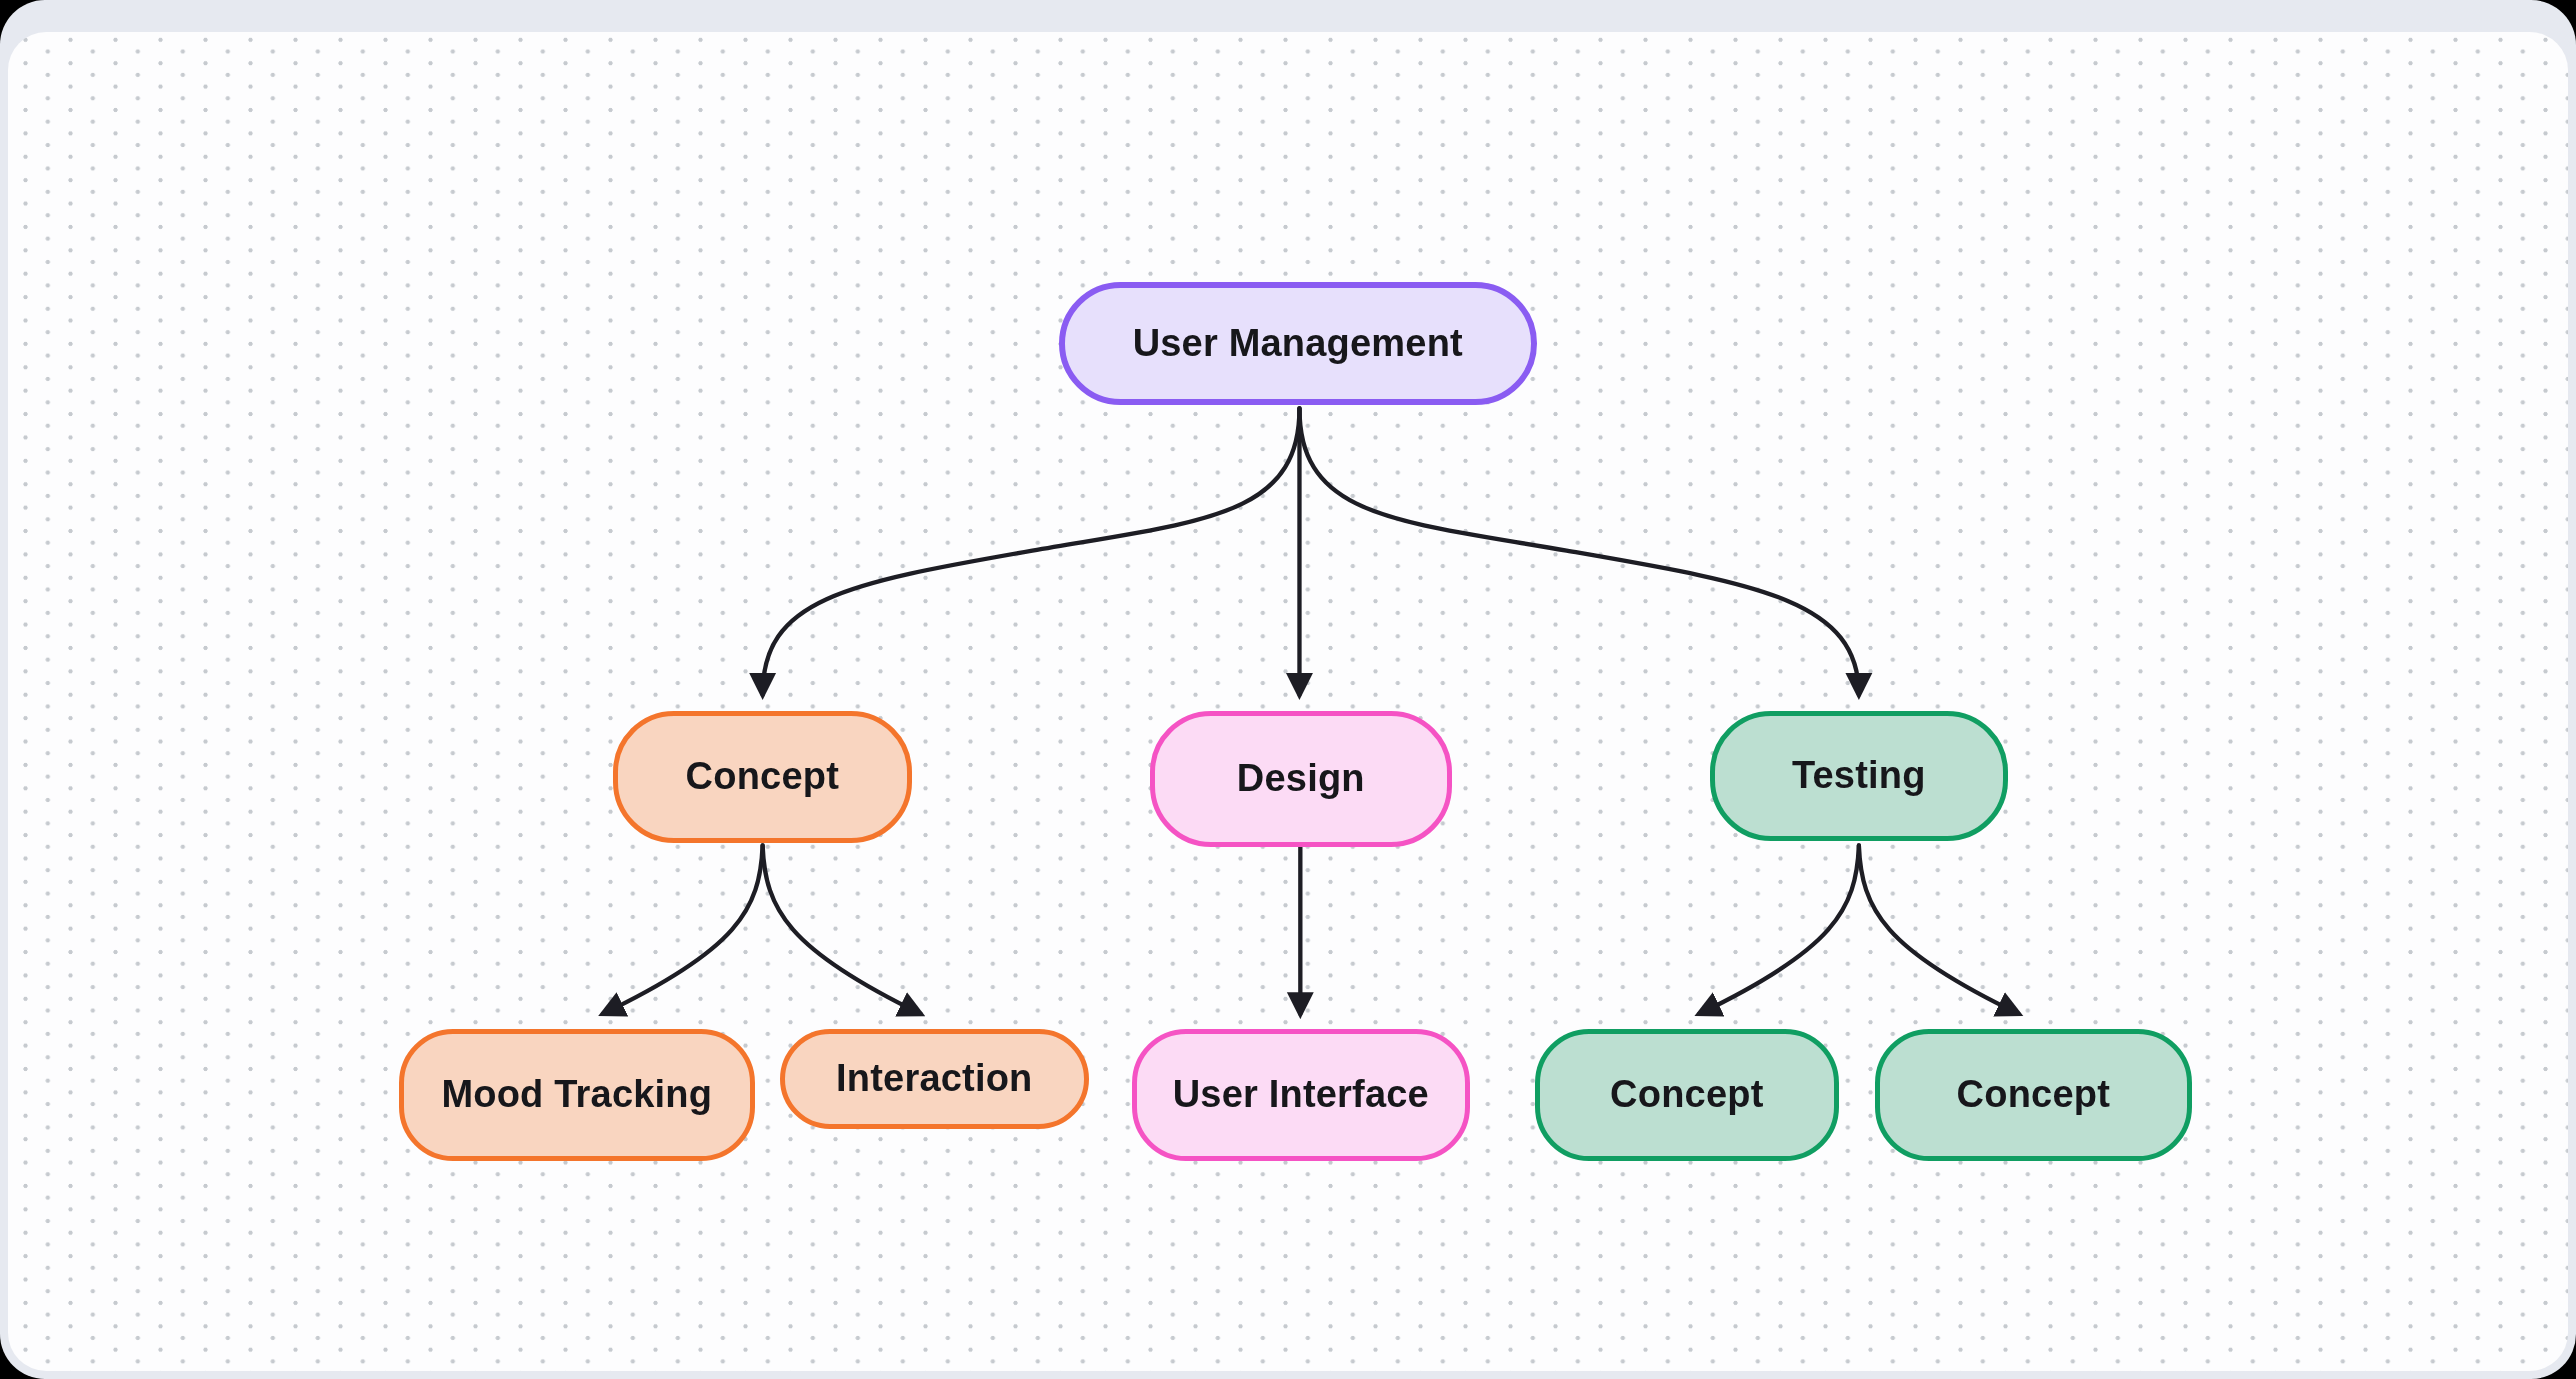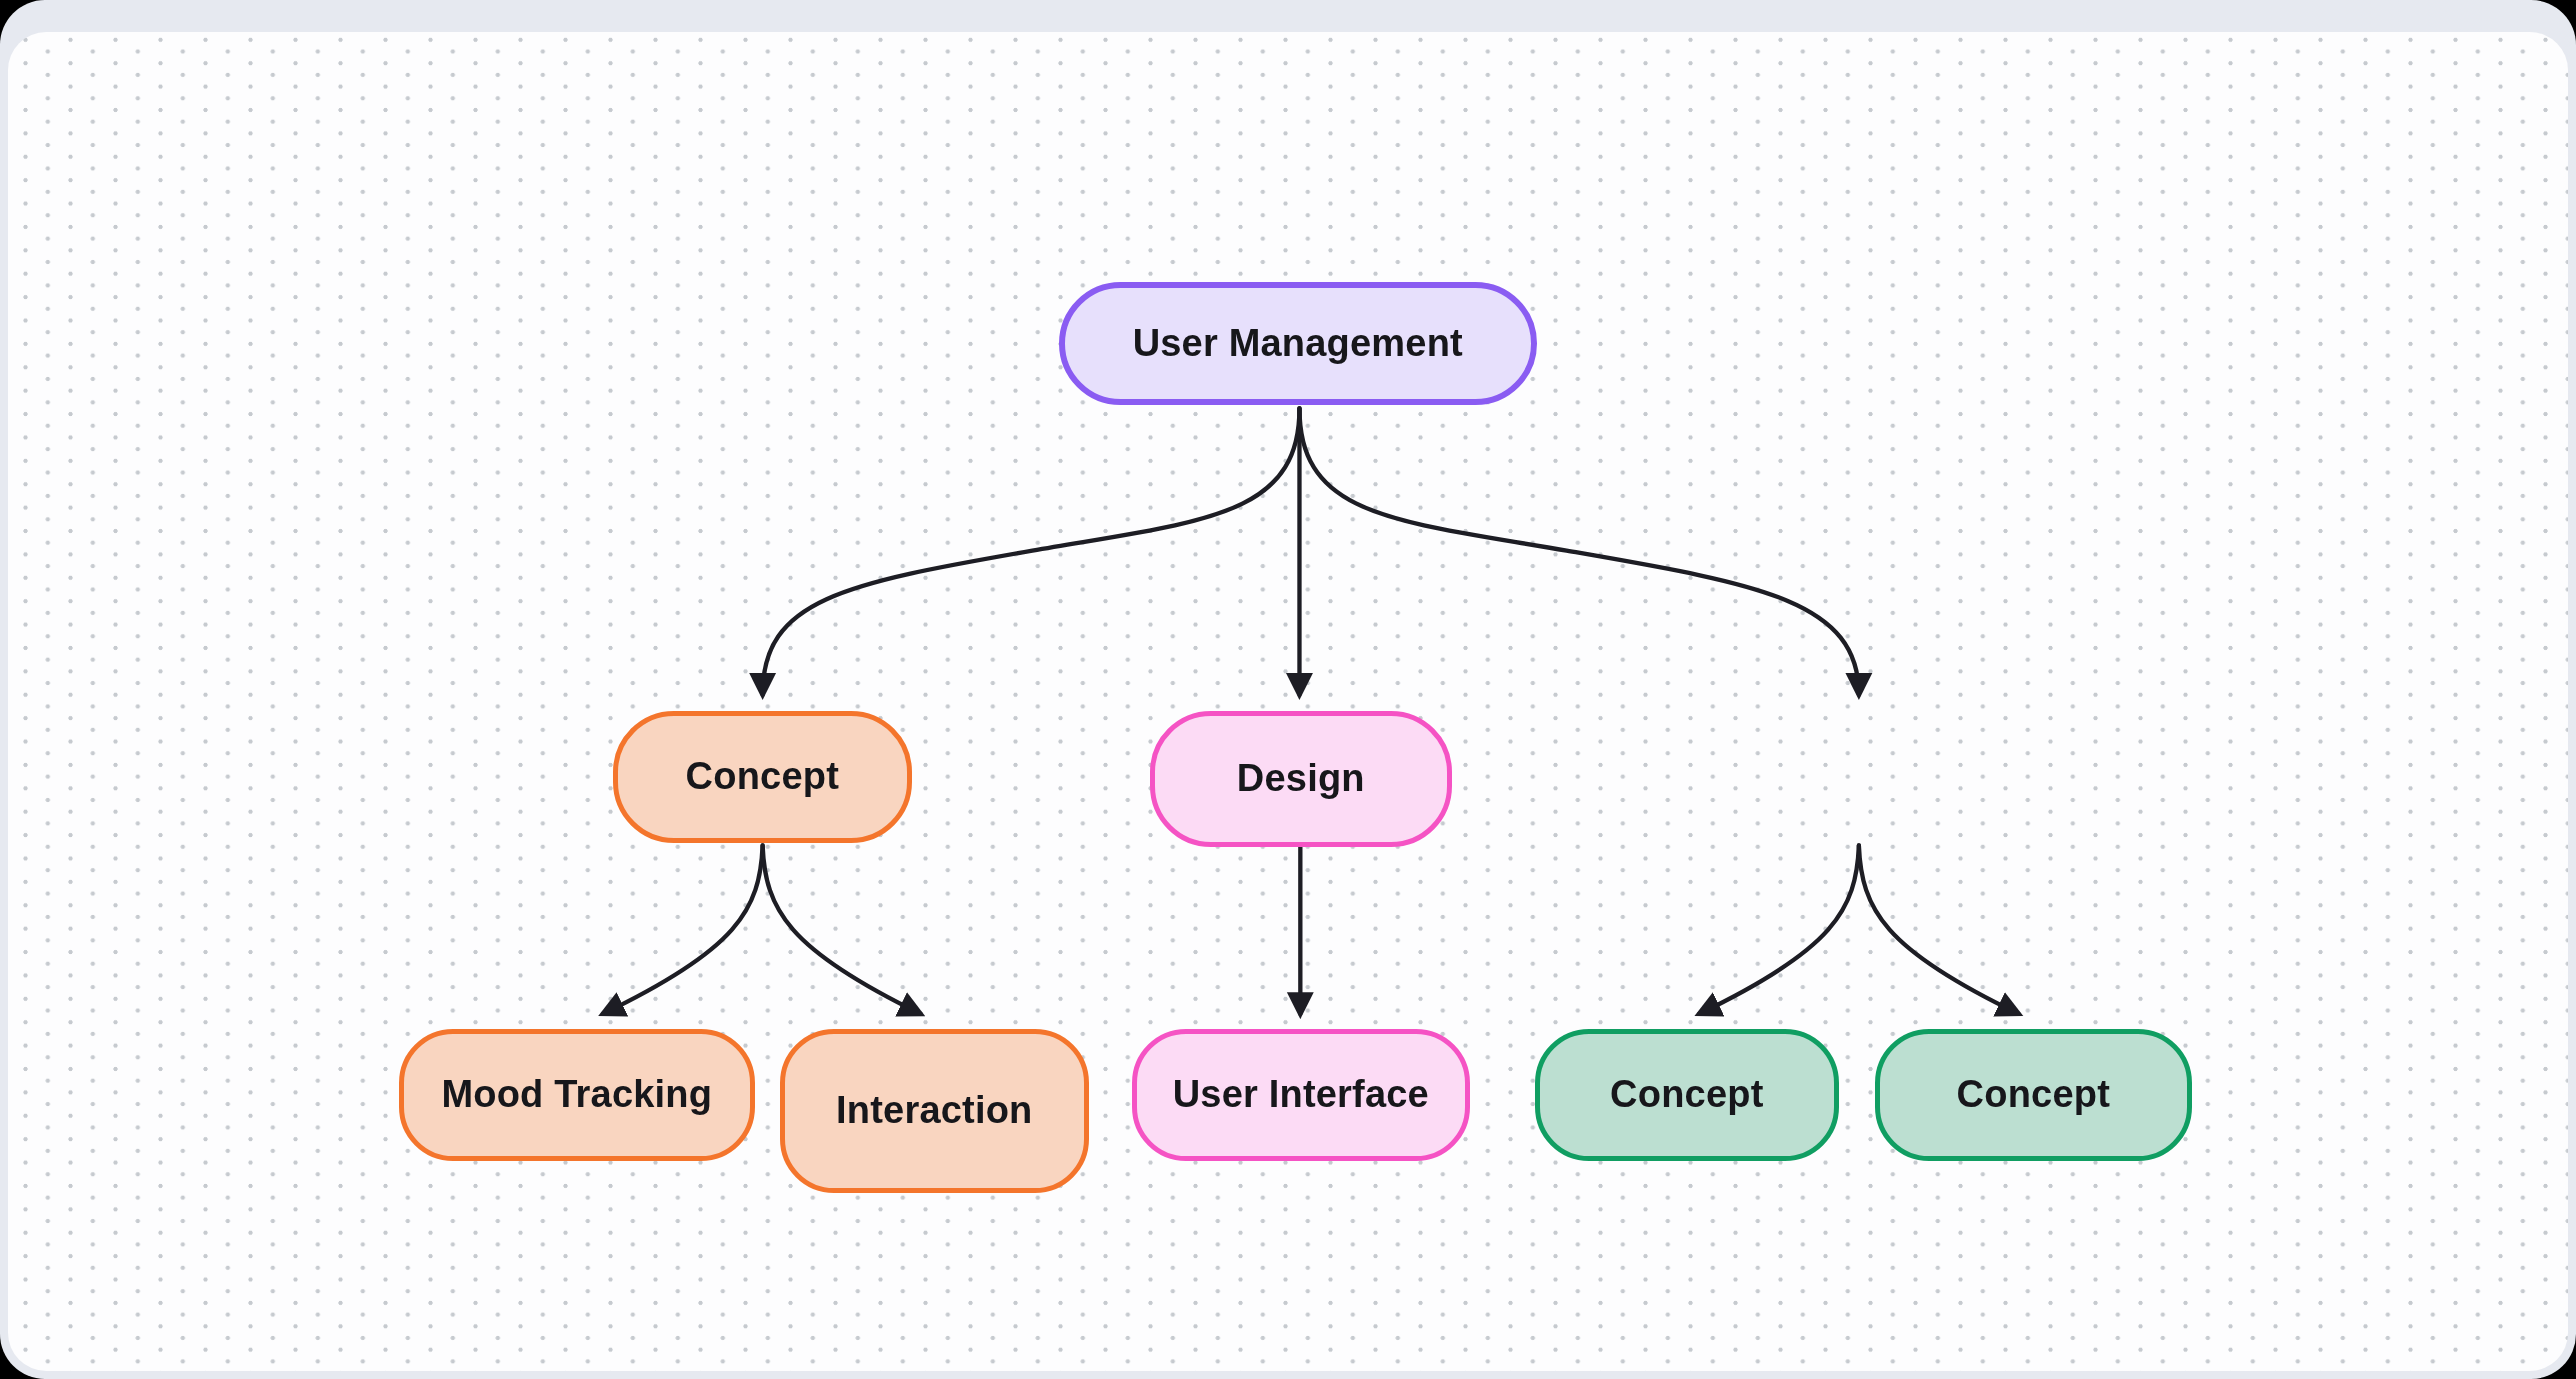--- a/index.html
+++ b/index.html
@@ -99,26 +99,29 @@
     </div>
 
     <div class="node r-mid" style="left: 605px; top: 679px; width: 299px; height: 132px; background-color: rgb(249, 213, 192); border-color: rgb(244, 117, 44);">
       <span class="label">Concept</span>
     </div>
 
     <div class="node r-mid" style="left: 1142px; top: 679px; width: 302px; height: 136px; background-color: rgb(252, 219, 245); border-color: rgb(245, 83, 196);">
       <span class="label">Design</span>
     </div>
 
+    <div class="node r-mid" style="left: 1702px; top: 679px; width: 298px; height: 130px; background-color: rgb(188, 223, 209); border-color: rgb(16, 158, 98);">
+      <span class="label">Testing</span>
+    </div>
 
     <div class="node r-leaf" style="left: 391px; top: 997px; width: 356px; height: 132px; background-color: rgb(249, 213, 192); border-color: rgb(244, 117, 44);">
       <span class="label">Mood Tracking</span>
     </div>
 
-    <div class="node r-leaf" style="left: 772px; top: 997px; width: 309px; height: 164px; background-color: rgb(249, 213, 192); border-color: rgb(244, 117, 44);">
+    <div class="node r-leaf" style="left: 772px; top: 997px; width: 309px; height: 100px; background-color: rgb(249, 213, 192); border-color: rgb(244, 117, 44);">
       <span class="label">Interaction</span>
     </div>
 
     <div class="node r-leaf" style="left: 1124px; top: 997px; width: 338px; height: 132px; background-color: rgb(252, 219, 245); border-color: rgb(245, 83, 196);">
       <span class="label">User Interface</span>
     </div>
 
     <div class="node r-leaf" style="left: 1527px; top: 997px; width: 304px; height: 132px; background-color: rgb(188, 223, 209); border-color: rgb(16, 158, 98);">
       <span class="label">Concept</span>
     </div>

